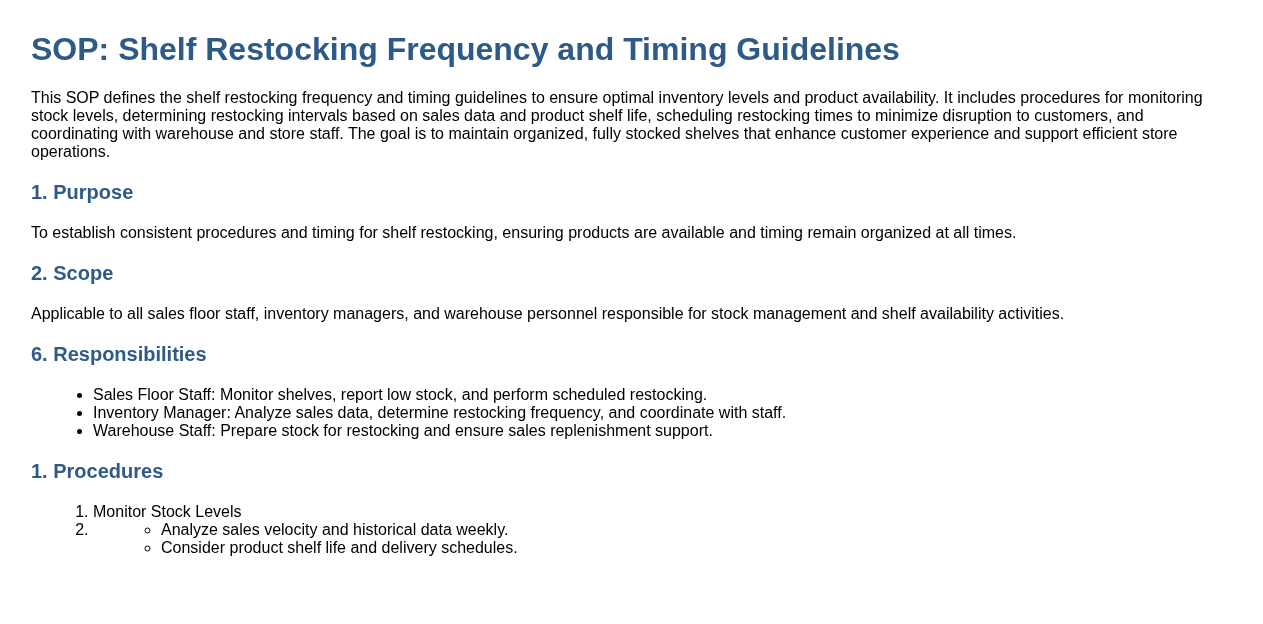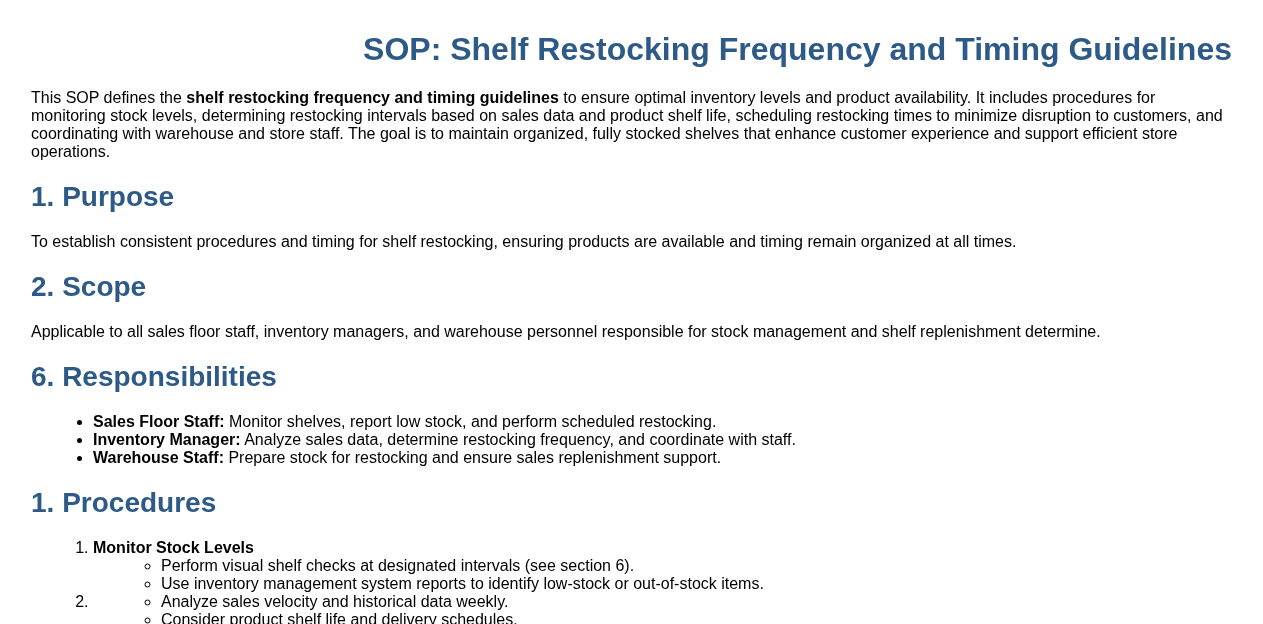--- a/index.html
+++ b/index.html
@@ -13,33 +13,32 @@
     color: #000000;
     font-family: "Liberation Sans", sans-serif;
     font-size: 16px;
     padding: 10px 31px 0 31px;
   }
   h1.doc-title {
     font-size: 32px;
     font-weight: bold;
     color: #2d5a87;
     margin: 21px 0 21px 0;
-    text-align: right;
   }
   h2.section-heading {
-    font-size: 28px;
+    font-size: 20px;
     font-weight: bold;
     color: #2d5a87;
     margin: 20px 0 20px 0;
   }
   p.body-text {
     margin: 16px 0;
     line-height: normal;
   }
-  b, .bold { font-weight: bold; }
+  b, .bold { font-weight: normal; }
   ul.resp-list {
     list-style-type: disc;
     margin: 16px 0;
     padding-left: 62px;
   }
   ol.steps-list {
     list-style-type: decimal;
     margin: 16px 0;
     padding-left: 62px;
   }
@@ -54,37 +53,33 @@
 <body>
 
 <h1 class="doc-title">SOP: Shelf Restocking Frequency and Timing Guidelines</h1>
 
 <p class="body-text"><span>This SOP defines the </span><span class="bold">shelf restocking frequency and timing guidelines</span><span> to ensure optimal inventory levels and product availability. It includes procedures for monitoring stock levels, determining restocking intervals based on sales data and product shelf life, scheduling restocking times to minimize disruption to customers, and coordinating with warehouse and store staff. The goal is to maintain organized, fully stocked shelves that enhance customer experience and support efficient store operations.</span></p>
 
 <h2 class="section-heading">1. Purpose</h2>
 <p class="body-text">To establish consistent procedures and timing for shelf restocking, ensuring products are available and timing remain organized at all times.</p>
 
 <h2 class="section-heading">2. Scope</h2>
-<p class="body-text">Applicable to all sales floor staff, inventory managers, and warehouse personnel responsible for stock management and shelf replenishment determine.</p>
+<p class="body-text">Applicable to all sales floor staff, inventory managers, and warehouse personnel responsible for stock management and shelf availability activities.</p>
 
 <h2 class="section-heading">6. Responsibilities</h2>
 <ul class="resp-list">
   <li><span class="bold">Sales Floor Staff:</span><span> Monitor shelves, report low stock, and perform scheduled restocking.</span></li>
   <li><span class="bold">Inventory Manager:</span><span> Analyze sales data, determine restocking frequency, and coordinate with staff.</span></li>
   <li><span class="bold">Warehouse Staff:</span><span> Prepare stock for restocking and ensure sales replenishment support.</span></li>
 </ul>
 
 <h2 class="section-heading">1. Procedures</h2>
 <ol class="steps-list">
   <li>
     <span class="bold">Monitor Stock Levels</span>
-    <ul class="substeps-list">
-      <li>Perform visual shelf checks at designated intervals (see section 6).</li>
-      <li>Use inventory management system reports to identify low-stock or out-of-stock items.</li>
-    </ul>
   </li>
   <li>
     <ul class="substeps-list">
       <li>Analyze sales velocity and historical data weekly.</li>
       <li>Consider product shelf life and delivery schedules.</li>
     </ul>
   </li>
 </ol>
 
 </body></html>

